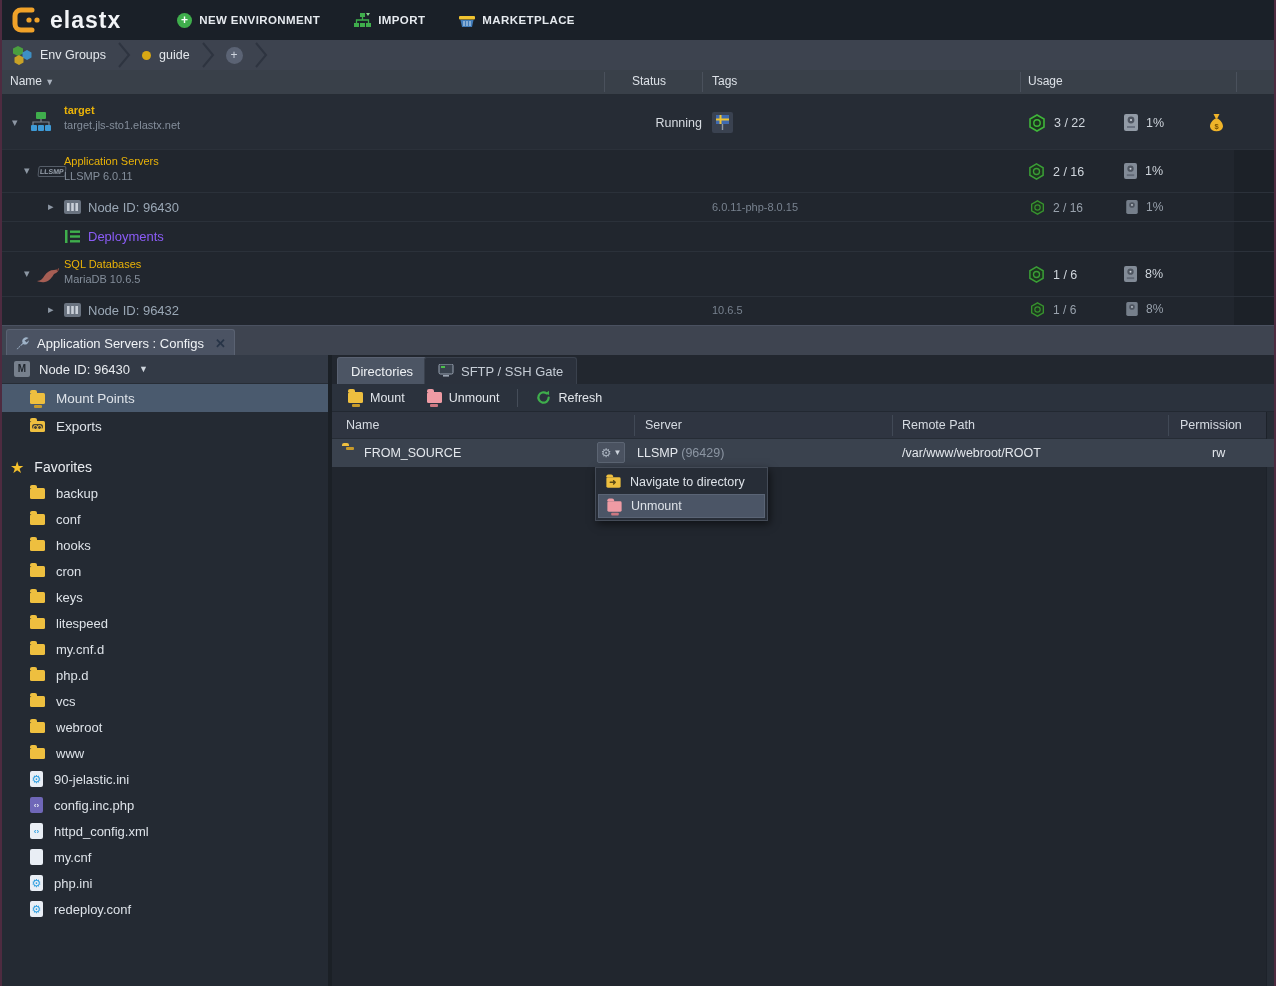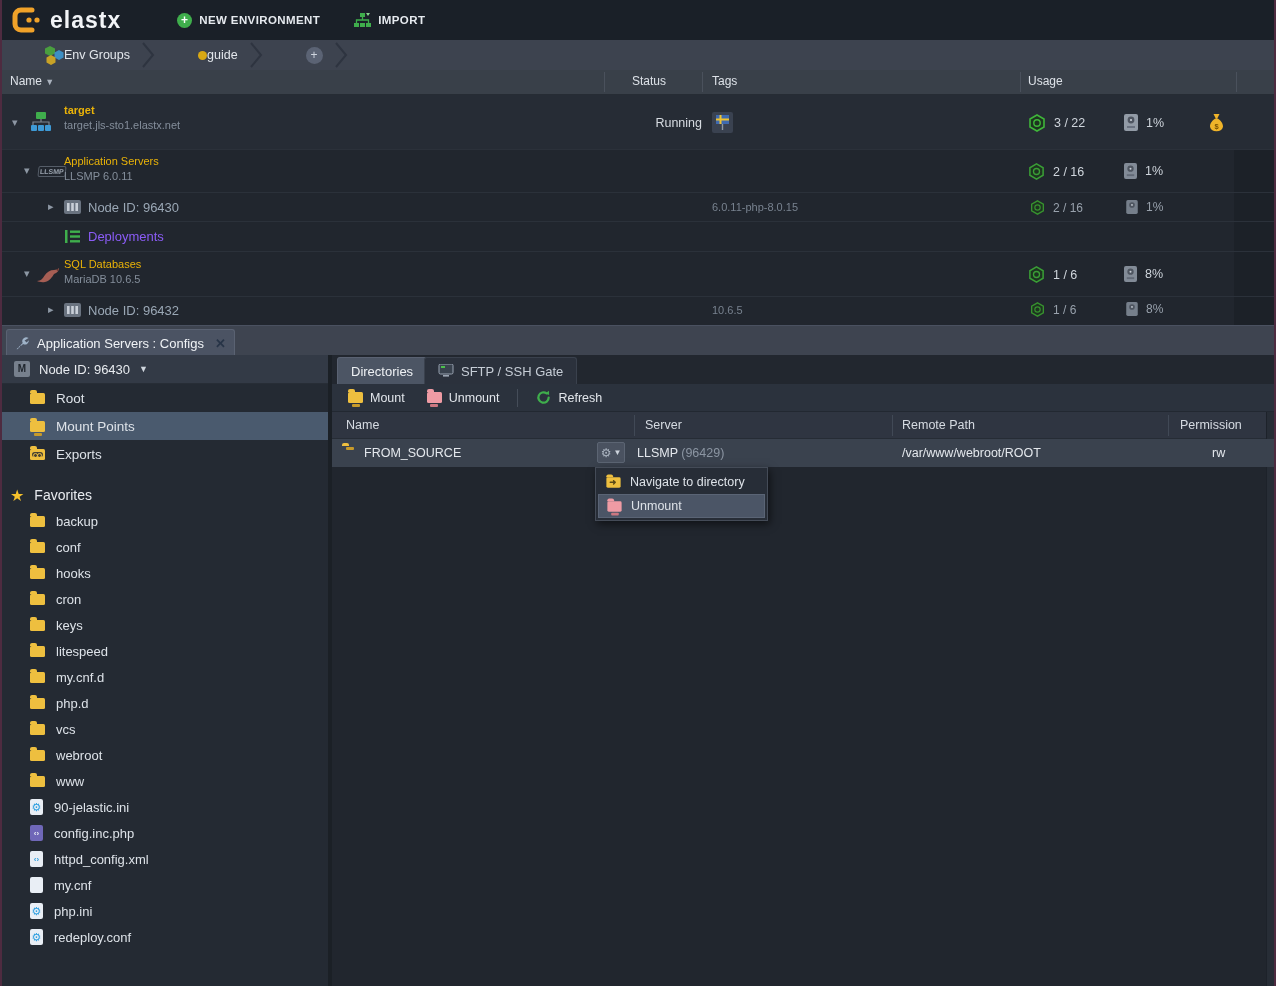--- a/index.html
+++ b/index.html
@@ -18,21 +18,21 @@
   .brand-name { font-size:23px; font-weight:bold; letter-spacing:1px; color:#f2f4f7; }
   .top-menu { display:flex; align-items:center; gap:6px; margin-left:24px; }
   .top-item { display:flex; align-items:center; gap:7px; padding:0 14px; height:40px;
               font-size:11.5px; font-weight:bold; letter-spacing:.4px; color:#e6eaef; cursor:pointer; }
   .plus-circle { width:15px; height:15px; border-radius:50%; background:#3fae4c; color:#fff;
                  font-size:12px; line-height:14px; text-align:center; font-weight:bold; }
 
   
   .crumbbar { position:absolute; left:0; top:40px; width:100%; height:30px; background:#3d434f;
               display:flex; align-items:center; }
-  .crumb { display:flex; align-items:center; padding:0 10px; font-size:12.5px; color:#e3e7ec;margin-left:32px; }
+  .crumb { display:flex; align-items:center; gap:8px; padding:0 10px; font-size:12.5px; color:#e3e7ec; }
   .crumb-sep svg { display:block; }
   .dot { width:9px; height:9px; border-radius:50%; background:#d8a814; }
   .crumb-plus { width:17px; height:17px; border-radius:50%; background:#5b6374; color:#cfd5de;
                 text-align:center; line-height:16px; font-size:12px; }
 
   
   .env-head { position:absolute; left:0; top:70px; width:100%; height:25px; background:#394049;
               border-bottom:1px solid #262c34; font-size:12px; color:#dde2e8; }
   .env-head .col { position:absolute; top:4px; }
   .colsep { position:absolute; top:2px; width:1px; height:20px; background:#4a515c; }
@@ -158,20 +158,28 @@
       <svg width="17" height="15" viewBox="0 0 17 15">
         <rect x="6" y="0" width="5" height="4" fill="#3fae4c"></rect>
         <path d="M8.5 4 v3 M2.5 11 v-4 h12 v4" stroke="#3fae4c" stroke-width="1.3" fill="none"></path>
         <rect x="0" y="10" width="5" height="4" fill="#3fae4c"></rect>
         <rect x="6" y="10" width="5" height="4" fill="#3fae4c"></rect>
         <rect x="12" y="10" width="5" height="4" fill="#3fae4c"></rect>
         <path d="M12 0 l4 0 -2 3 z" fill="#8bd48f"></path>
       </svg>
       <span>IMPORT</span>
     </div>
+    <div class="top-item">
+      <svg width="16" height="15" viewBox="0 0 16 15">
+        <rect x="0" y="3" width="16" height="3.5" fill="#f0c330" rx="1"></rect>
+        <path d="M1.5 7 h13 l-1.5 7 h-10 z" fill="#3f7ab8"></path>
+        <path d="M5 8 v5 M8 8 v5 M11 8 v5" stroke="#cfe0f0" stroke-width="1"></path>
+      </svg>
+      <span>MARKETPLACE</span>
+    </div>
   </div>
 </div>
 
 <div class="crumbbar">
   <div class="crumb">
     <svg width="20" height="20" viewBox="0 0 20 20">
       <polygon points="6,1 11,3.5 11,8.5 6,11 1,8.5 1,3.5" fill="#4a9e3f"></polygon>
       <polygon points="15,5 19.5,7.5 19.5,12.5 15,15 10.5,12.5 10.5,7.5" fill="#3e8fc4"></polygon>
       <polygon points="7,10 11.5,12.5 11.5,17.5 7,20 2.5,17.5 2.5,12.5" fill="#c9a227"></polygon>
     </svg>
@@ -394,24 +402,20 @@
     <span class="close-x">✕</span>
   </div>
 </div>
 
 <div class="sidebar">
   <div class="side-head">
     <span class="m-badge">M</span>
     <span>Node ID: 96430</span>
     <span style="font-size:9px;color:#cfd5dd">▼</span>
   </div>
-  <div class="side-item">
-    <span class="folder"></span>
-    <span>Root</span>
-  </div>
   <div class="side-item sel">
     <span class="folder mounted"></span>
     <span>Mount Points</span>
   </div>
   <div class="side-item">
     <span class="folder">
         <span class="link"></span>
       </span>
     <span>Exports</span>
   </div>

